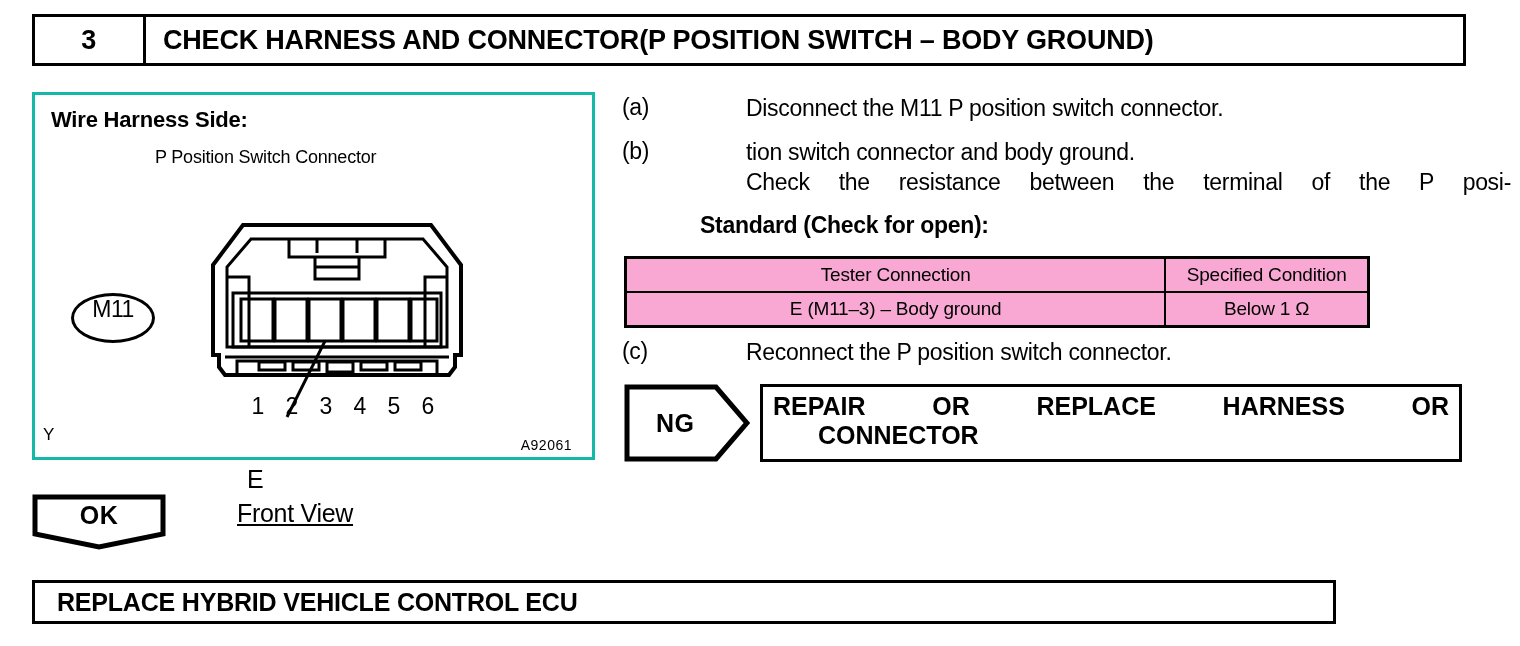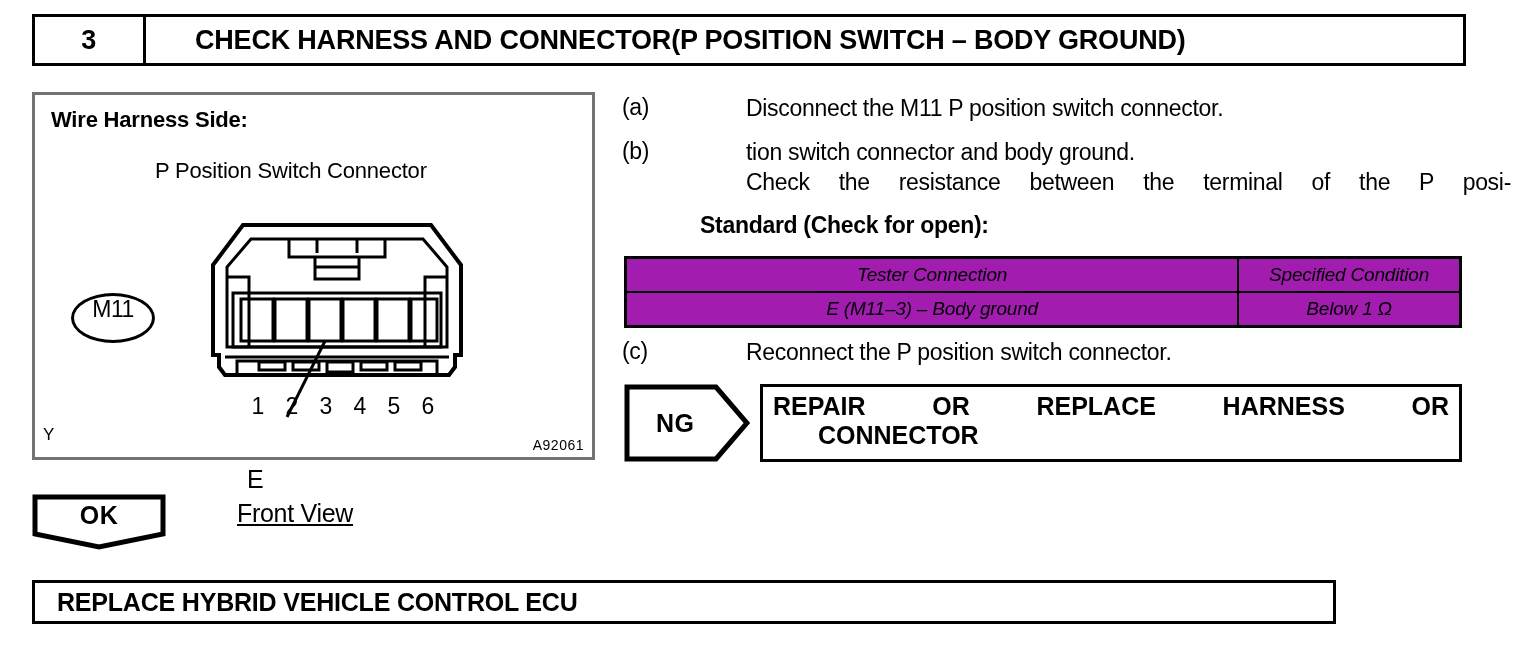--- a/index.html
+++ b/index.html
@@ -16,63 +16,63 @@
     border:3px solid #000;display:flex;align-items:stretch;background:#fff;
   }
   #step-number-cell{
     width:108px;display:flex;align-items:center;justify-content:center;
     border-right:3px solid #000;
   }
   #step-number-cell span{font-size:27px;font-weight:bold;letter-spacing:.5px;}
   #step-title-cell{
     flex:1;display:flex;align-items:center;padding-left:17px;
   }
-  #step-title-cell span{font-size:27px;font-weight:bold;letter-spacing:-.2px;white-space:nowrap;margin-left:32px;}
+  #step-title-cell span{font-size:27px;font-weight:bold;letter-spacing:-.2px;white-space:nowrap;}
 
   
   #figure-panel{
     left:32px;top:92px;width:557px;height:362px;
-    border:3px solid #737373;background:#fff;
+    border:3px solid #14b8a6;background:#fff;
   }
   #wire-harness-label{
     left:16px;top:12px;font-size:22px;font-weight:bold;letter-spacing:-.2px;
   }
   #connector-caption{
-    left:120px;top:52px;font-size:22px;letter-spacing:-.2px;margin-top:11px;
+    left:120px;top:52px;font-size:18px;letter-spacing:-.2px;
   }
   #m11-oval{
     left:36px;top:198px;width:78px;height:44px;
     border:3px solid #000;border-radius:50%;
     display:flex;align-items:flex-start;justify-content:center;
   }
   #m11-oval span{font-size:23px;letter-spacing:-.5px;}
   #front-view-label{left:202px;top:404px;font-size:25px;letter-spacing:-.3px;text-decoration:underline;}
   #e-terminal-label{left:212px;top:370px;font-size:25px;}
   #figure-y-mark{left:8px;top:330px;font-size:17px;}
-  #figure-code{right:8px;bottom:4px;font-size:14px;letter-spacing:.5px;}
+  #figure-code{right:20px;bottom:4px;font-size:14px;letter-spacing:.5px;}
 
   #connector-svg{left:162px;top:110px;}
 
   
   .proc-row{display:flex;align-items:flex-start;}
   .proc-tag{width:78px;flex:none;font-size:23px;letter-spacing:-.3px;}
   .proc-text{font-size:23px;letter-spacing:-.3px;line-height:1.30;margin-left:46px;}
   .proc-text.justified{text-align:justify;text-align-last:justify;}
   #proc-a{left:622px;top:94px;width:845px;}
   #proc-b{left:622px;top:138px;width:845px;}
   #proc-b .proc-text{width:765px;}
   #standard-label{
     left:700px;top:212px;font-size:23px;font-weight:bold;letter-spacing:-.3px;
   }
   #proc-c{left:622px;top:338px;width:845px;}
 
   
   #spec-table{
-    left:624px;top:256px;width:838px;
-    border:3px solid #000;border-collapse:collapse;background:#a21caf;font-style:italic;
+    left:624px;top:256px;width:746px;
+    border:3px solid #000;border-collapse:collapse;background:#f9a8d4;
   }
   #spec-table td{
     border:2px solid #000;text-align:center;font-size:19px;
     padding:5px 4px;letter-spacing:-.2px;
   }
   #spec-table .col-left{width:618px;}
   #spec-table .col-right{width:216px;}
 
   
   #ng-block{left:624px;top:384px;width:838px;height:78px;}

